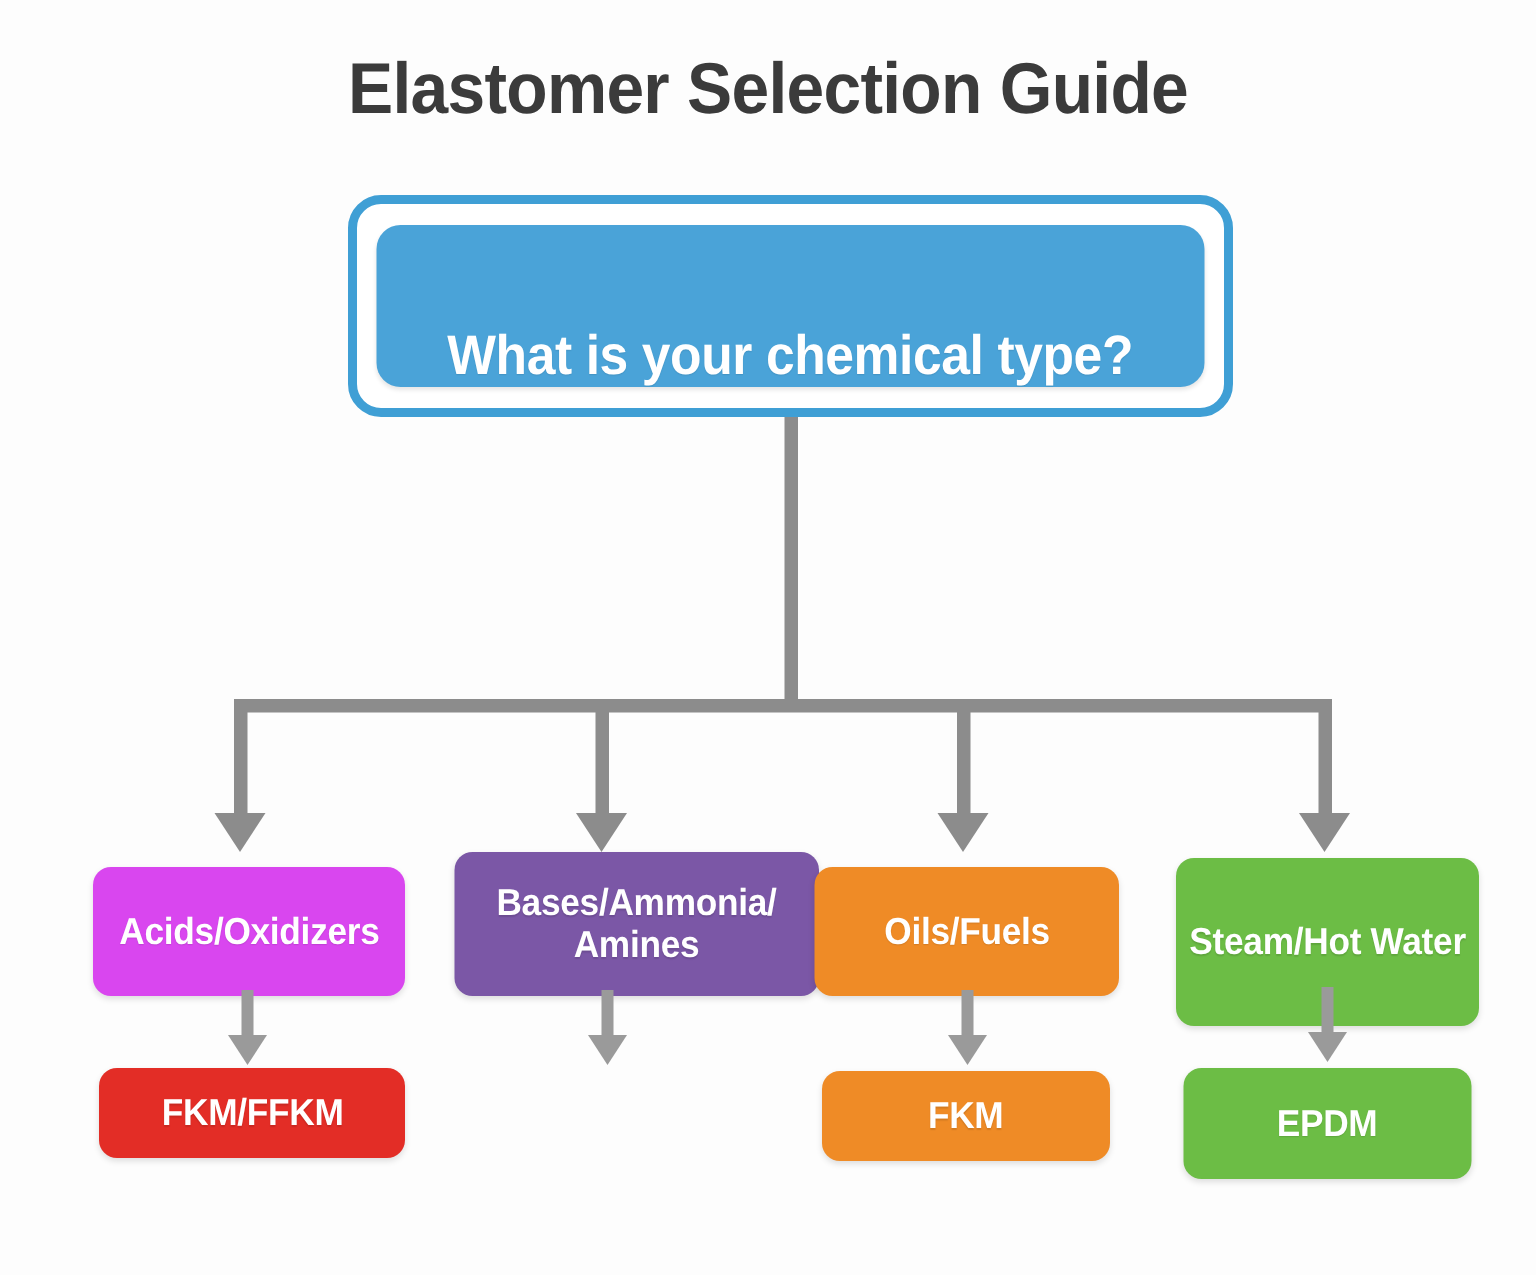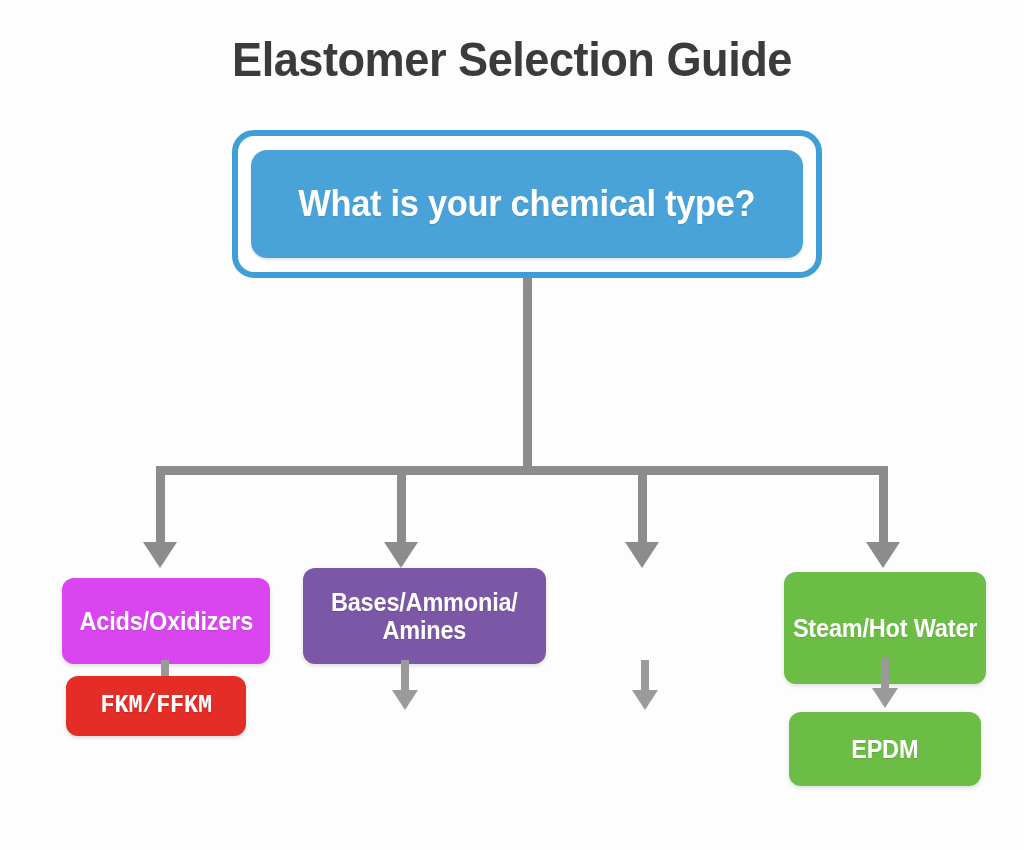--- a/index.html
+++ b/index.html
@@ -51,21 +51,21 @@
   #root-box {
     position: absolute;
     left: 251px;
     top: 150px;
     width: 552px;
     height: 108px;
     box-sizing: border-box;
     border-radius: 16px;
     background: #4aa3d8;
     display: flex;
-    align-items: center;
+    align-items: flex-end;
     justify-content: center;
     box-shadow: 0 2px 3px rgba(0,0,0,0.10);
   }
   #root-box .node-label {
     color: #ffffff;
     font-size: 37px;
     font-weight: bold;
     letter-spacing: -0.3px;
     transform: scaleX(0.93);
     white-space: nowrap;
@@ -114,21 +114,21 @@
     letter-spacing: -0.2px;
     transform: scaleX(0.94);
     line-height: 1.12;
     text-shadow: 0 1px 1px rgba(0,0,0,0.12);
   }
   .cat-box .node-label { font-size: 25px; }
   .mat-box .node-label { font-size: 25px; }
 
   
   #cat-acids      { left: 62px;  top: 578px; width: 208px; height: 86px;  background: #d946ef; }
-  #mat-fkm-ffkm   { left: 66px;  top: 676px; width: 180px; height: 60px;  background: #e32d26; font-family: Liberation Mono, monospace; }
+  #mat-fkm-ffkm   { left: 66px;  top: 712px; width: 204px; height: 60px;  background: #e32d26; }
   
   #cat-bases      { left: 303px; top: 568px; width: 243px; height: 96px;  background: #7b57a6; }
   #mat-epdm-aflas { left: 309px; top: 714px; width: 192px; height: 60px;  background: #7b57a6; }
   
   #cat-oils       { left: 543px; top: 578px; width: 203px; height: 86px;  background: #ef8b26; }
   #mat-fkm        { left: 548px; top: 714px; width: 192px; height: 60px;  background: #ef8b26; }
   
   #cat-steam      { left: 784px; top: 572px; width: 202px; height: 112px;  background: #6cbd45; }
   #mat-epdm       { left: 789px; top: 712px; width: 192px; height: 74px;  background: #6cbd45; }
 </style>
@@ -165,20 +165,23 @@
     <span class="node-label">Acids/Oxidizers</span>
   </div>
 
   <div class="node-box cat-box" id="cat-bases">
     <span class="node-label">
       <span>Bases/Ammonia/</span><br>
       <span>Amines</span>
     </span>
   </div>
 
+  <div class="node-box cat-box" id="cat-oils">
+    <span class="node-label">Oils/Fuels</span>
+  </div>
 
   <div class="node-box cat-box" id="cat-steam">
     <span class="node-label">Steam/Hot Water</span>
   </div>
 
   <div class="conn conn-v conn-sm" style="left:161px; top:660px; height:34px; width:8px;"></div>
   <div class="arrowhead-sm" style="left:152px; top:690px;"></div>
 
   <div class="conn conn-v conn-sm" style="left:401px; top:660px; height:34px; width:8px;"></div>
   <div class="arrowhead-sm" style="left:392px; top:690px;"></div>
@@ -187,18 +190,21 @@
   <div class="arrowhead-sm" style="left:632px; top:690px;"></div>
 
   <div class="conn conn-v conn-sm" style="left:881px; top:658px; height:34px; width:8px;"></div>
   <div class="arrowhead-sm" style="left:872px; top:688px;"></div>
 
   <div class="node-box mat-box" id="mat-fkm-ffkm">
     <span class="node-label">FKM/FFKM</span>
   </div>
 
 
+  <div class="node-box mat-box" id="mat-fkm">
+    <span class="node-label">FKM</span>
+  </div>
 
   <div class="node-box mat-box" id="mat-epdm">
     <span class="node-label">EPDM</span>
   </div>
 
 </div>
 
 </body></html>

